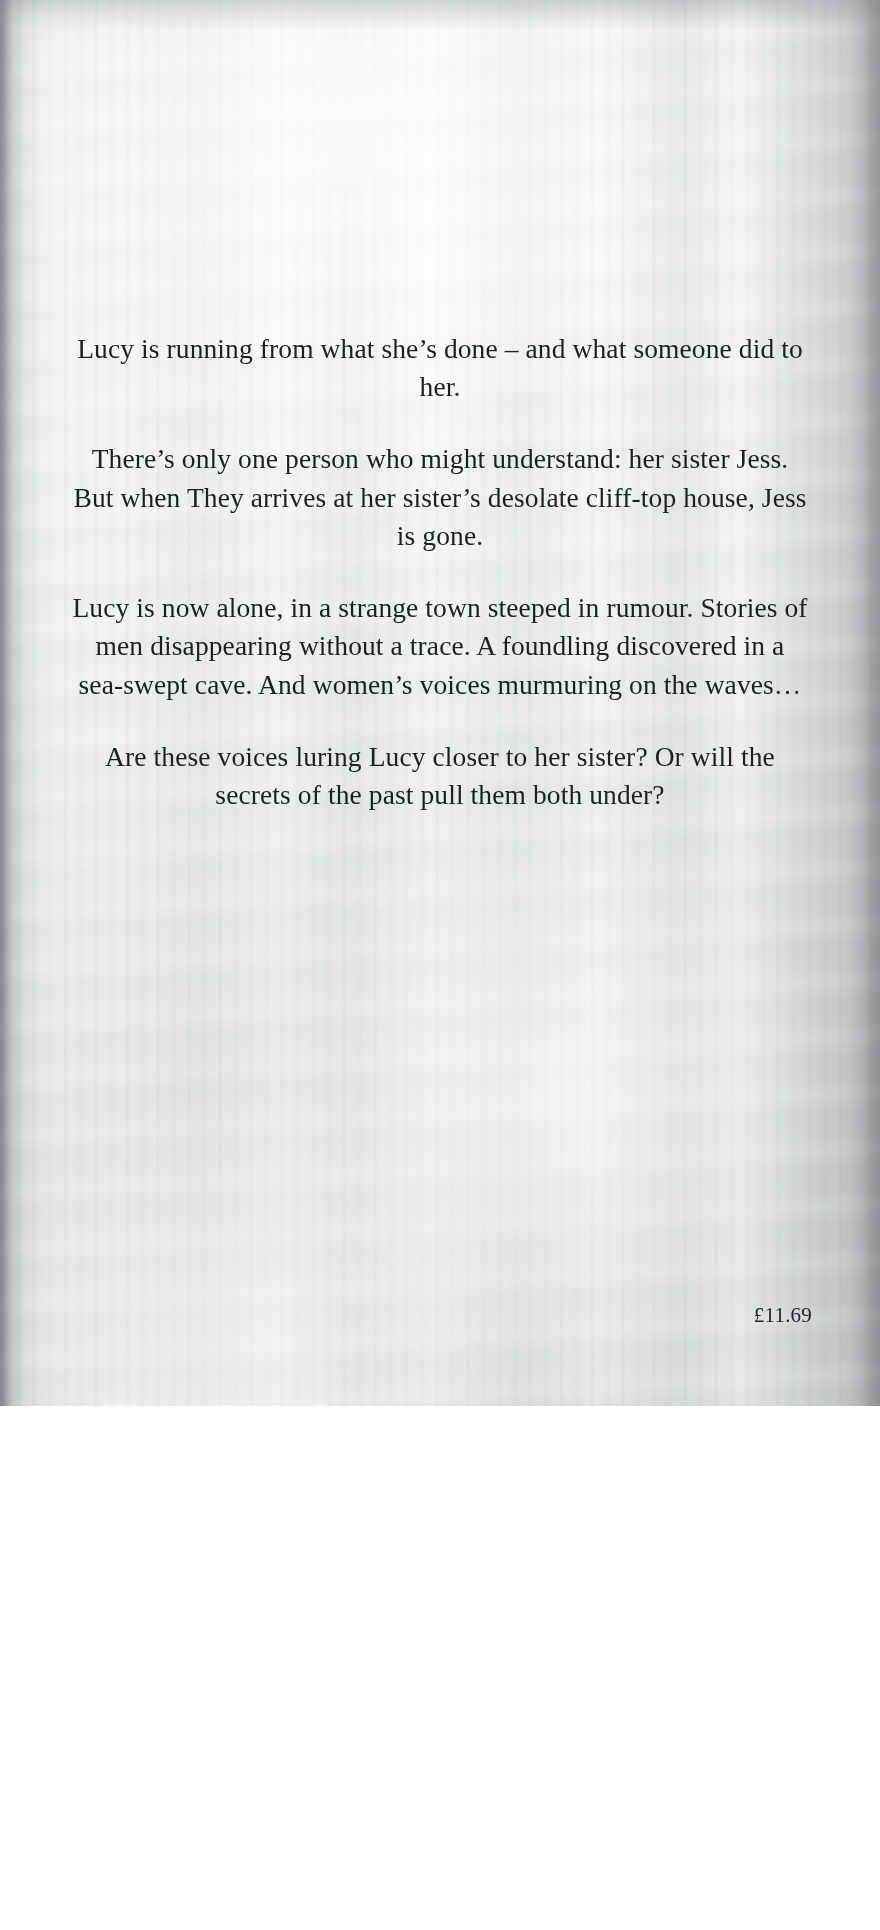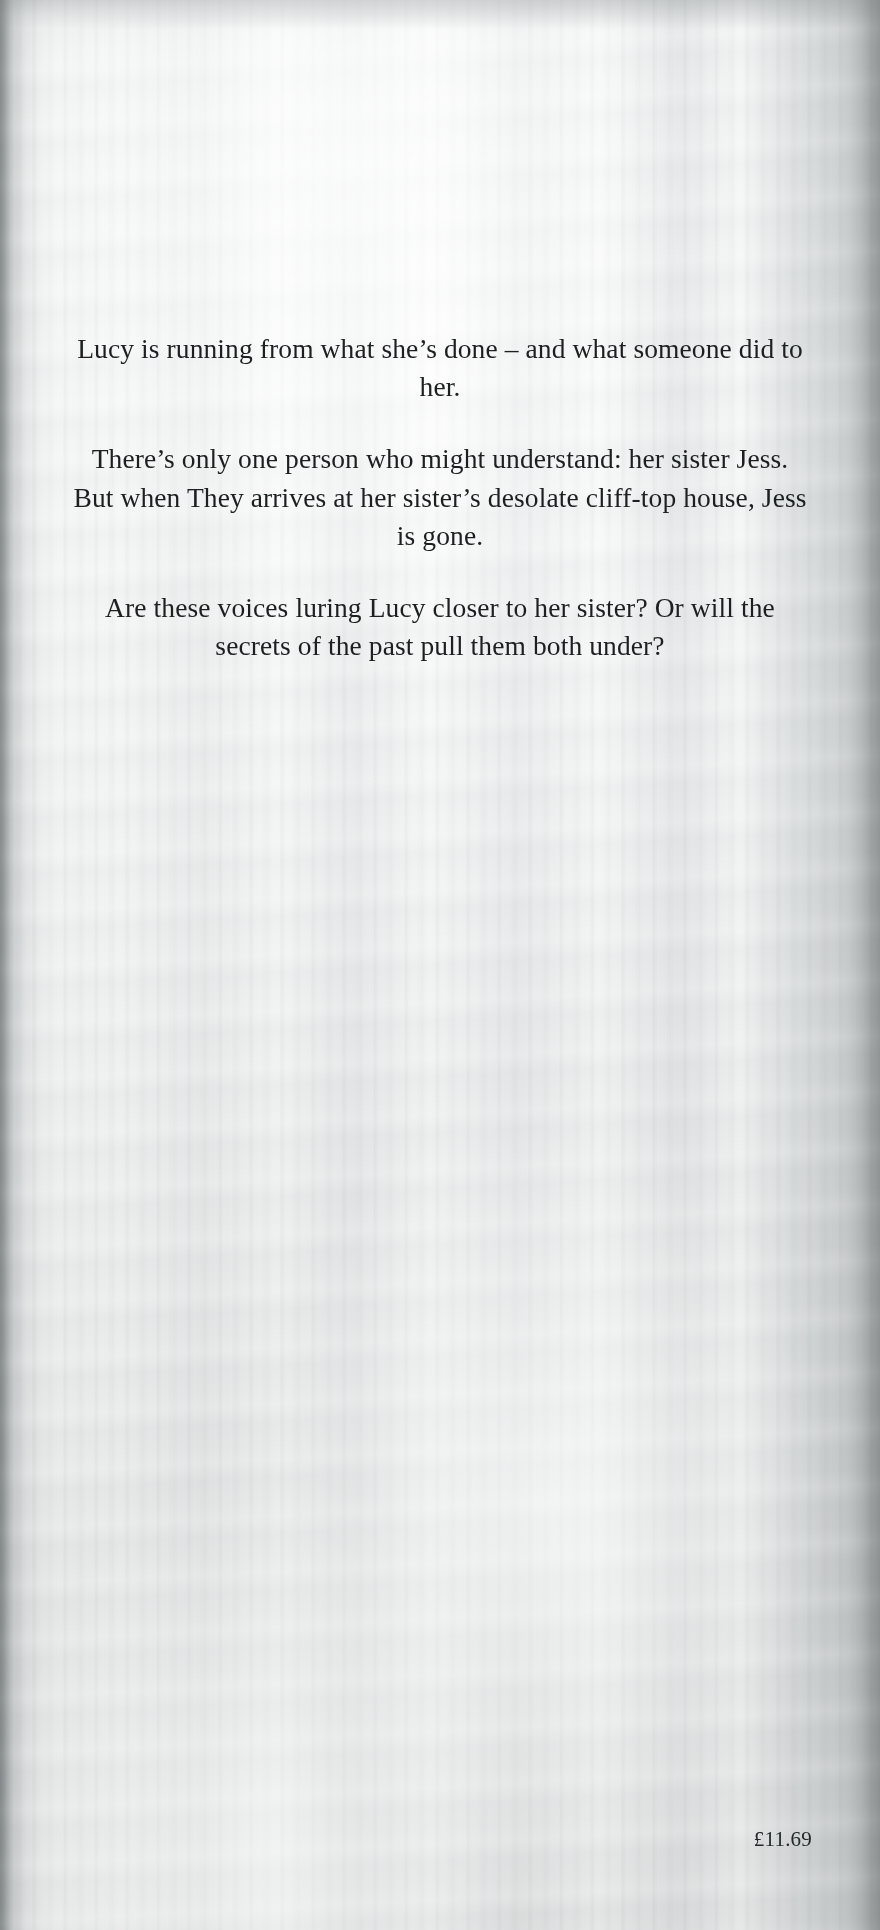--- a/index.html
+++ b/index.html
@@ -10,21 +10,21 @@
   body {
     width: 880px;
     height: 1930px;
     overflow: hidden;
     font-family: "Liberation Serif", serif;
   }
 
   .jacket {
     position: relative;
     width: 880px;
-    height: 1930px;
+    height: 1406px;
     overflow: hidden;
     background: #e9eaea;
   }
 
   
   .jacket-base {
     position: absolute;
     inset: 0;
     background:
       radial-gradient(ellipse 120% 70% at 50% 18%, #fdfdfd 0%, #f2f3f3 45%, #e6e7e7 100%);
@@ -153,18 +153,19 @@
   <div class="drape-lines"></div>
   <div class="drape-ripples"></div>
   <div class="drape-highlight"></div>
   <div class="edge-left"></div>
   <div class="edge-right"></div>
   <div class="edge-top"></div>
 
   <div class="blurb">
     <p>Lucy is running from what she’s done – and what someone did to her.</p>
     <p>There’s only one person who might understand: her sister Jess. But when They arrives at her sister’s desolate cliff-top house, Jess is gone.</p>
+    <p>Lucy is now alone, in a strange town steeped in rumour. Stories of men disappearing without a trace. A foundling discovered in a sea-swept cave. And women’s voices murmuring on the waves…</p>
     <p>Are these voices luring Lucy closer to her sister? Or will the secrets of the past pull them both under?</p>
   </div>
 
   <div class="price">£11.69</div>
 
 </div>
 
 </body></html>

